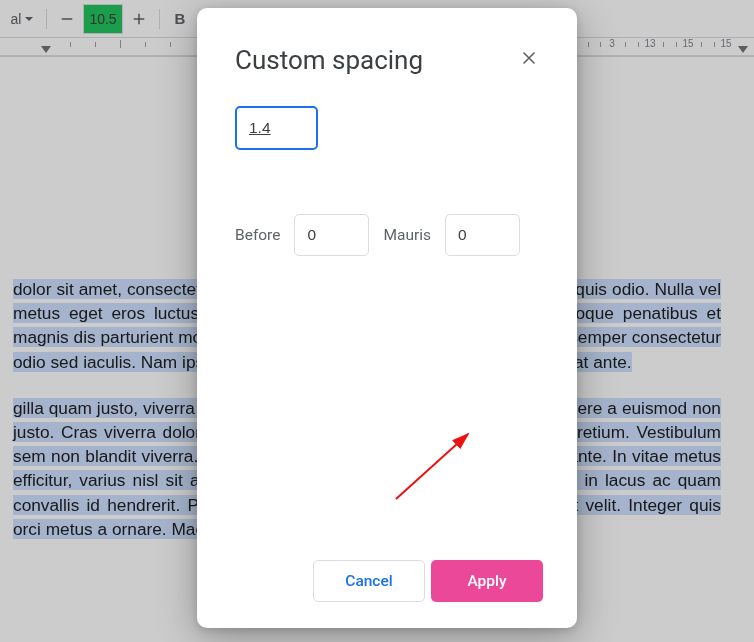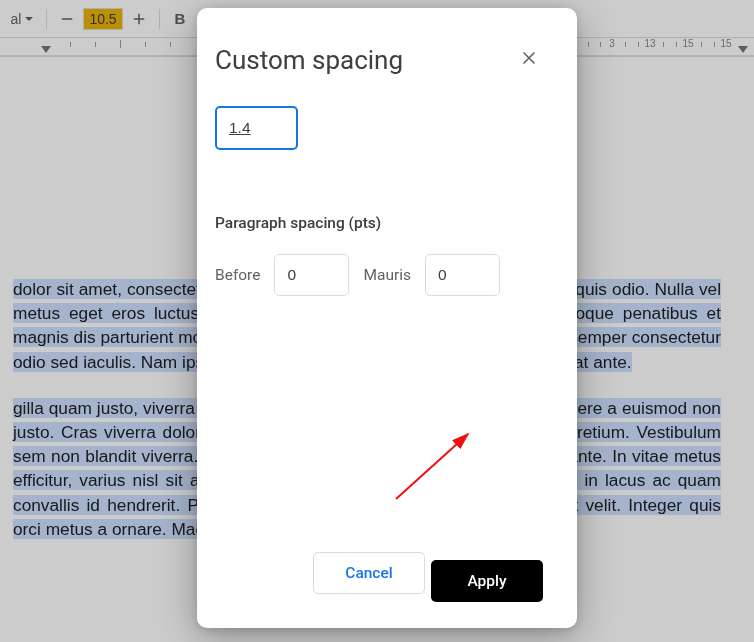--- a/index.html
+++ b/index.html
@@ -35,23 +35,23 @@
   .toolbar .tb-sep {
     width: 1px;
     height: 20px;
     background: #dadce0;
     margin: 0 4px;
   }
   .toolbar .font-size {
     width: 40px;
     text-align: center;
     font-size: 14px;
-    height: 22px;
+    height: 30px;
     border: 1px solid #dadce0;
-    background: #eab308;
+    background: #22c55e;
     color: #3c4043;
   }
   .toolbar .style-dd { width: 36px; }
 
   
   .ruler {
     height: 18px;
     background: #fff;
     border-bottom: 1px solid #e0e0e0;
     position: relative;
@@ -99,21 +99,21 @@
   }
 
   .dialog {
     position:absolute;
     left:197px; top:8px;
     width:380px;
     height:620px;
     background:#fff;
     border-radius:10px;
     box-shadow: 0 10px 40px rgba(0,0,0,.30), 0 2px 8px rgba(0,0,0,.15);
-    padding: 30px 34px 26px 18px;
+    padding: 30px 34px 26px 38px;
     display:flex;
     flex-direction:column;
     font-family: "Google Sans", Roboto, Arial, sans-serif;
   }
   .dialog .title-row {
     display:flex; align-items:center; justify-content:space-between;
     margin-bottom: 30px;
     margin-top:6px;
   }
   .dialog h1 {
@@ -158,21 +158,21 @@
   }
   .btn {
     height:42px; min-width:112px;
     border-radius:5px;
     font-size:15.5px; font-weight:500;
     display:flex;align-items:center;justify-content:center;
     cursor:pointer;
     font-family: "Google Sans", Roboto, Arial, sans-serif;
   }
   .btn-cancel { border:1px solid #dadce0; color:#1a73e8; background:#fff; }
-  .btn-apply  { border:none; background:#000000; color:#fff;margin-top:8px; }
+  .btn-apply  { border:none; background:#ec4899; color:#fff; }
 
   
   .arrow-svg { position:absolute; pointer-events:none; }
 
   
   .tb-btn svg { width:18px; height:18px; fill:#5f6368; }
   .tb-btn.letter { font-family: Arial; font-size:15px; font-weight:400; color:#5f6368; }
   .tb-btn.letter.b { font-weight:700; }
   .tb-btn.letter.i { font-style:italic; }
   .tb-btn.letter.u { text-decoration: underline; }
@@ -287,21 +287,20 @@
       <svg width="20" height="20" viewBox="0 0 24 24">
           <path d="M18 6L6 18M6 6l12 12" stroke="#5f6368" stroke-width="2" fill="none" stroke-linecap="round"></path>
         </svg>
     </div>
   </div>
 
   <input class="line-input" value="1.4" style="">
 
   <div class="spacer-big"></div>
 
-  <div class="section-label">Paragraph spacing (pts)</div>
   <div class="para-row">
     <span class="fld-label">Before</span>
     <input value="0" style="">
     <span class="fld-label">Mauris</span>
     <input value="0" style="">
   </div>
 
   <div class="btn-row">
     <button class="btn btn-cancel">Cancel</button>
     <button class="btn btn-apply">Apply</button>

